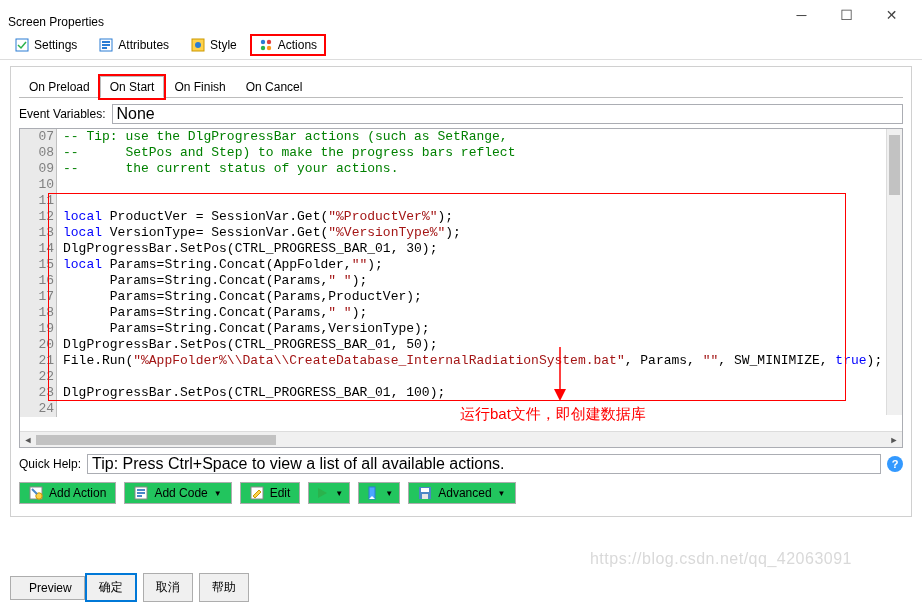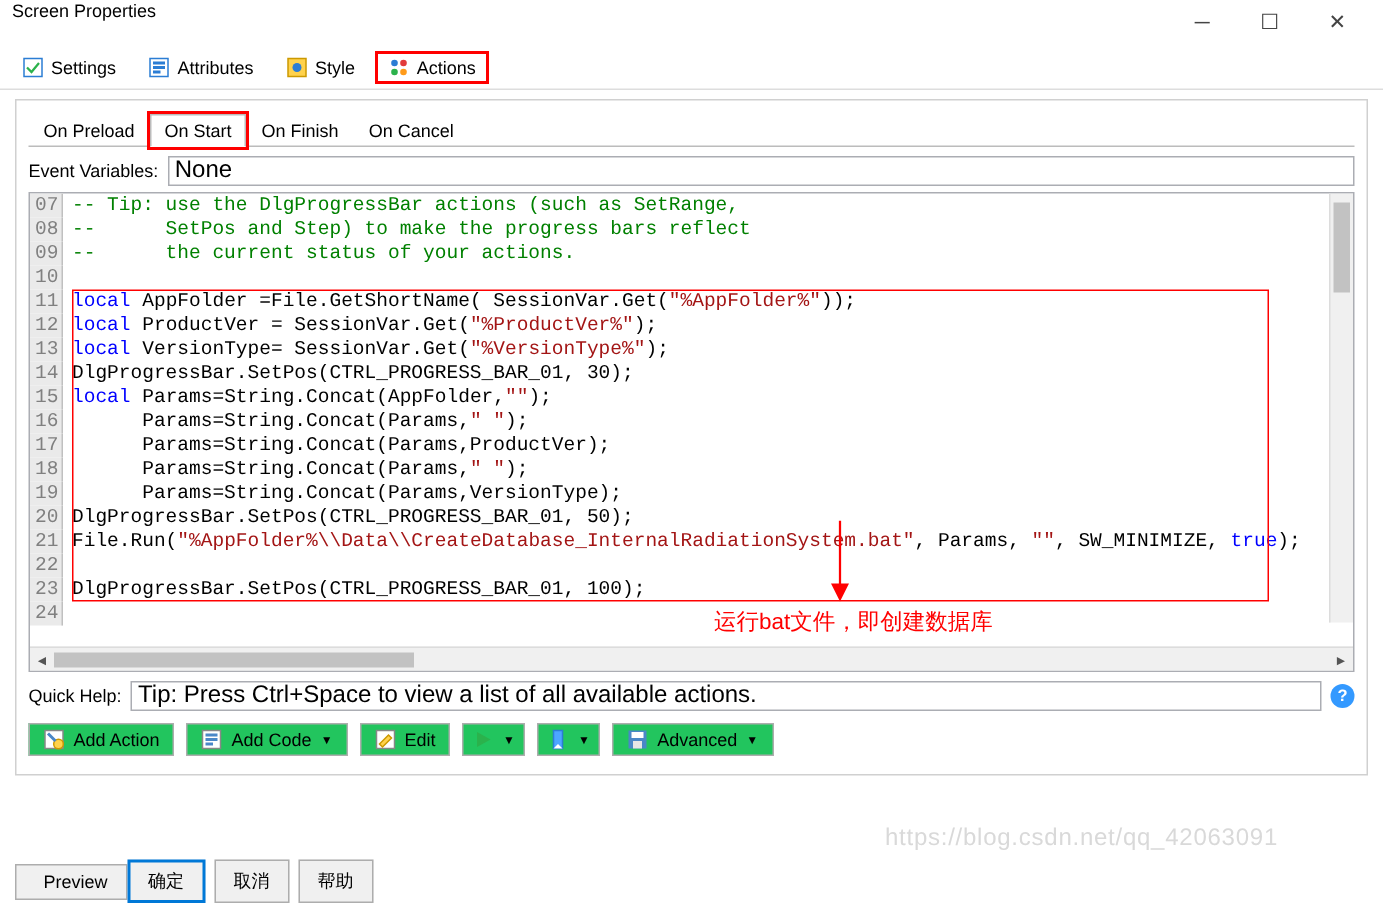--- a/index.html
+++ b/index.html
@@ -1,37 +1,37 @@
 <!DOCTYPE html>
 <html><head>
 <meta charset="utf-8">
 <style>
   * { box-sizing: border-box; margin: 0; padding: 0; }
   body { font-family: "Segoe UI", Tahoma, sans-serif; font-size: 12px; background: #fff; color: #000; width: 922px; height: 608px; overflow: hidden; position: relative; }
-  .titlebar { height: 30px; display: flex; align-items: flex-start; padding: 0 8px; border-bottom: 1px solid #fff; }
+  .titlebar { height: 30px; display: flex; align-items: flex-end; padding: 0 8px; border-bottom: 1px solid #fff; }
   .titlebar .title { flex: 1; font-size: 12px; }
   .winbtns { display: flex; }
   .winbtn { width: 45px; height: 28px; display: flex; align-items: center; justify-content: center; font-size: 14px; color:#444; }
   .toolbar { height: 30px; display: flex; align-items: center; padding: 4px 6px; gap: 4px; border-bottom: 1px solid #ddd; }
   .tbtn { display: flex; align-items: center; gap: 5px; padding: 3px 8px; border: 1px solid transparent; cursor: default; }
   .tbtn.active { border: 2px solid #ff0000; padding: 2px 7px; }
   .smico { width: 14px; height: 14px; display: inline-block; }
   .panel { margin: 6px 10px 4px 10px; border: 1px solid #d0d0d0; padding: 8px 8px 12px 8px; }
   .subtabs { display: flex; border-bottom: 1px solid #bcbcbc; margin-bottom: 6px; }
   .subtab { padding: 3px 9px; border: 1px solid transparent; cursor: default; position: relative; top: 1px; }
   .subtab.seltab { border: 1px solid #bcbcbc; border-bottom: 1px solid #fff; background:#fff; }
   .subtab.hl { outline: 2px solid #ff0000; position: relative; z-index:2; }
   .row { display: flex; align-items: center; gap: 6px; margin-bottom: 4px; }
   .label { white-space: nowrap; }
   .field { flex: 1; border: 1px solid #abadb3; padding: 2px 4px; height: 20px; font-size:16px; font-family: inherit; }
   .codewrap { border: 1px solid #abadb3; position: relative; height: 320px; display:flex; flex-direction:column; }
   .codearea { flex:1; overflow: hidden; position: relative; }
   .code { font-family: "Courier New", monospace; font-size: 13px; line-height: 16px; padding: 0; }
   .codeline { display:flex; }
-  .gutter { width: 22px; text-align: right; color:#808080; padding-right:2px; background:#eaeaea; border-right:1px solid #c0c0c0; }
+  .gutter { width: 37px; text-align: right; color:#808080; padding-right:2px; background:#eaeaea; border-right:1px solid #c0c0c0; }
   .src { padding-left: 6px; white-space: pre; }
   .kw { color: #0000ff; }
   .cm { color: #008000; }
   .str { color: #a31515; }
   .vscroll { position:absolute; top:0; right:0; bottom:16px; width:16px; background:#f0f0f0; border-left:1px solid #dcdcdc; }
   .vscroll .thumb { position:absolute; left:2px; right:2px; top:6px; height:60px; background:#c2c2c2; }
   .hscroll { height:16px; background:#f0f0f0; border-top:1px solid #dcdcdc; display:flex; align-items:center; }
   .hscroll .leftbtn, .hscroll .rightbtn { width:16px; height:16px; display:flex; align-items:center; justify-content:center; font-size:9px; color:#555;}
   .hscroll .track { flex:1; position:relative; height:12px; }
   .hscroll .thumb { position:absolute; left:0; top:1px; width:240px; height:10px; background:#c2c2c2; }
@@ -123,21 +123,20 @@
           <div class="codeline">
             <span class="gutter">09</span>
             <span class="src"><span class="cm">--      the current status of your actions.</span></span>
           </div>
           <div class="codeline">
             <span class="gutter">10</span>
             <span class="src"></span>
           </div>
           <div class="codeline">
             <span class="gutter">11</span>
-            <span class="src"><span class="kw">local</span> AppFolder =File.GetShortName( SessionVar.Get(<span class="str">"%AppFolder%"</span>));</span>
           </div>
           <div class="codeline">
             <span class="gutter">12</span>
             <span class="src"><span class="kw">local</span> ProductVer = SessionVar.Get(<span class="str">"%ProductVer%"</span>);</span>
           </div>
           <div class="codeline">
             <span class="gutter">13</span>
             <span class="src"><span class="kw">local</span> VersionType= SessionVar.Get(<span class="str">"%VersionType%"</span>);</span>
           </div>
           <div class="codeline">
@@ -188,21 +187,21 @@
       <div class="vscroll">
           <div class="thumb"></div>
         </div>
 
       <div class="redbox" style="left:28px; top:64px; width:798px; height:208px;"></div>
 
       <svg class="arrow" style="left:530px; top:218px; width:20px; height:56px;">
         <line x1="10" y1="0" x2="10" y2="44" stroke="#ff0000" stroke-width="1.5"></line>
         <polygon points="10,54 4,42 16,42" fill="#ff0000"></polygon>
       </svg>
-      <div class="annot" style="left:456px; top:276px;">运行bat文件，即创建数据库</div>
+      <div class="annot" style="left:440px; top:276px;">运行bat文件，即创建数据库</div>
     </div>
     <div class="hscroll">
       <div class="leftbtn">◄</div>
       <div class="track">
           <div class="thumb"></div>
         </div>
       <div class="rightbtn">►</div>
     </div>
   </div>
 

